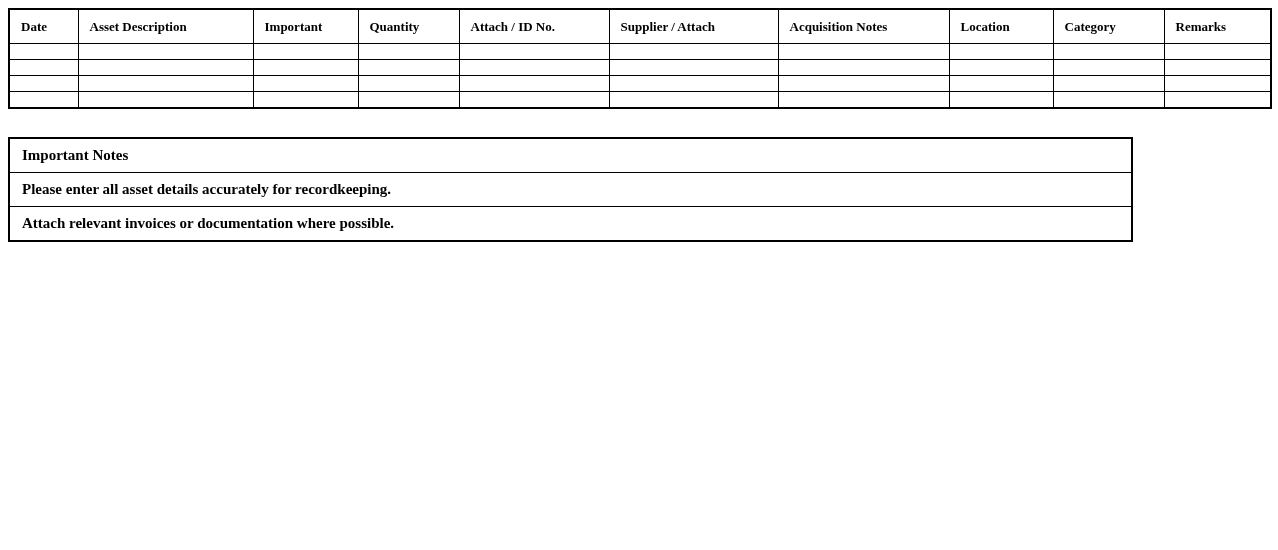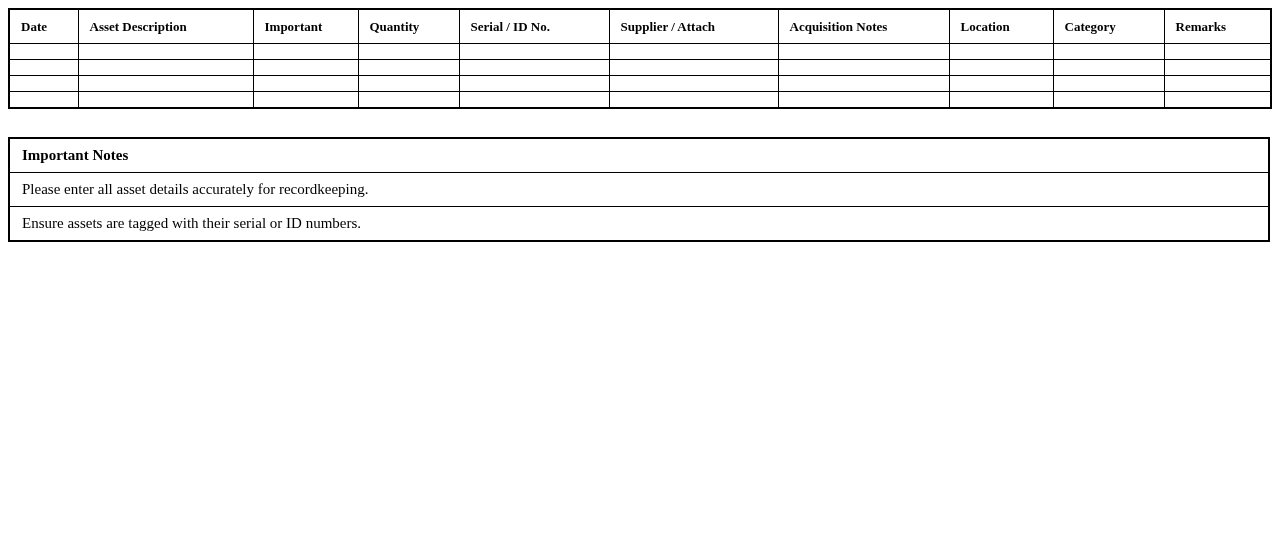--- a/index.html
+++ b/index.html
@@ -14,21 +14,21 @@
     color: #000000;
     font-size: 15px;
   }
   .page {
     padding: 8px;
     box-sizing: border-box;
   }
   table {
     border-collapse: collapse;
     table-layout: fixed;
-    width: 1262px;
+    width: 1125px;
     background: #ffffff;
   }
   table.ledger {
     border: 2px solid #000000;
   }
   .ledger th, .ledger td {
     border: 1px solid #000000;
     overflow: hidden;
   }
   .ledger th {
@@ -49,20 +49,21 @@
     border: 2px solid #000000;
   }
   .notes td {
     border: 1px solid #000000;
     height: 33px;
     vertical-align: middle;
     padding: 0 8px 0 12px;
     font-size: 15px;
     overflow: hidden;
     white-space: nowrap;
+    font-weight: bold;
   }
   .notes td.notes-header {
     font-weight: bold;
   }
 </style>
 </head>
 <body>
 
 <div class="page">
 
@@ -78,21 +79,21 @@
       <col style="width:104px">
       <col style="width:111px">
       <col style="width:107px">
     </colgroup>
     <thead>
       <tr>
         <th>Date</th>
         <th>Asset Description</th>
         <th>Important</th>
         <th>Quantity</th>
-        <th>Serial / ID No.</th>
+        <th>Attach / ID No.</th>
         <th>Supplier / Attach</th>
         <th>Acquisition Notes</th>
         <th>Location</th>
         <th>Category</th>
         <th>Remarks</th>
       </tr>
     </thead>
     <tbody>
       <tr>
         <td></td>
@@ -147,18 +148,18 @@
 
   <table class="notes">
     <tbody>
       <tr>
         <td class="notes-header">Important Notes</td>
       </tr>
       <tr>
         <td>Please enter all asset details accurately for recordkeeping.</td>
       </tr>
       <tr>
-        <td>Ensure assets are tagged with their serial or ID numbers.</td>
+        <td>Attach relevant invoices or documentation where possible.</td>
       </tr>
     </tbody>
   </table>
 
 </div>
 
 </body></html>

